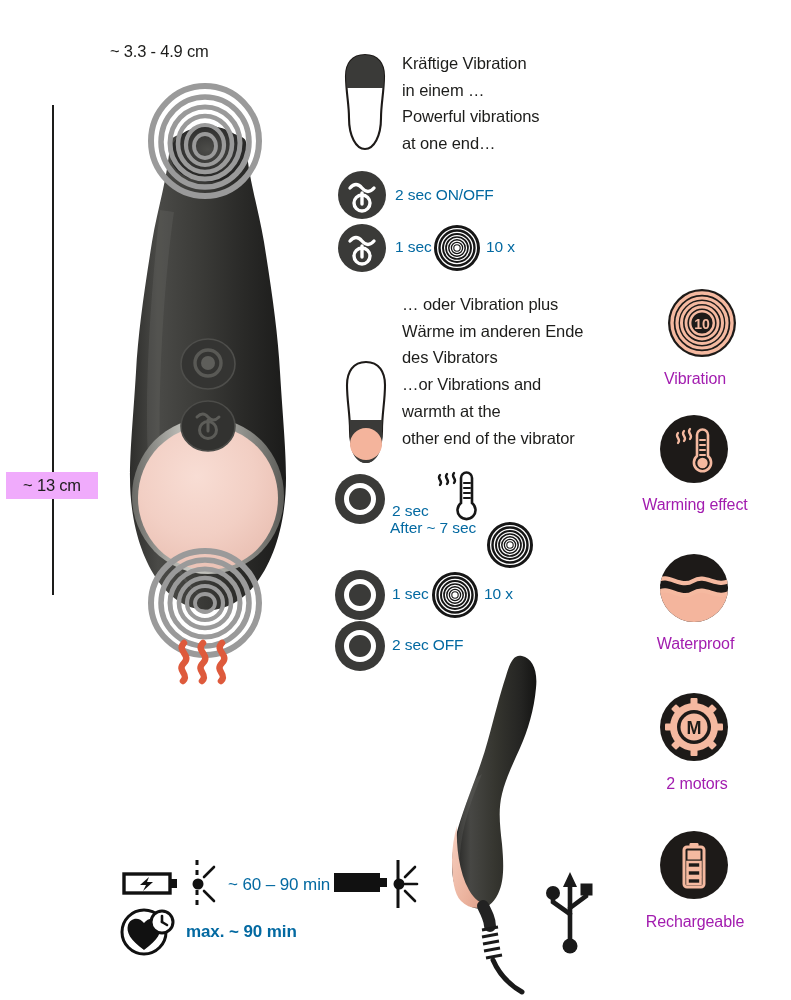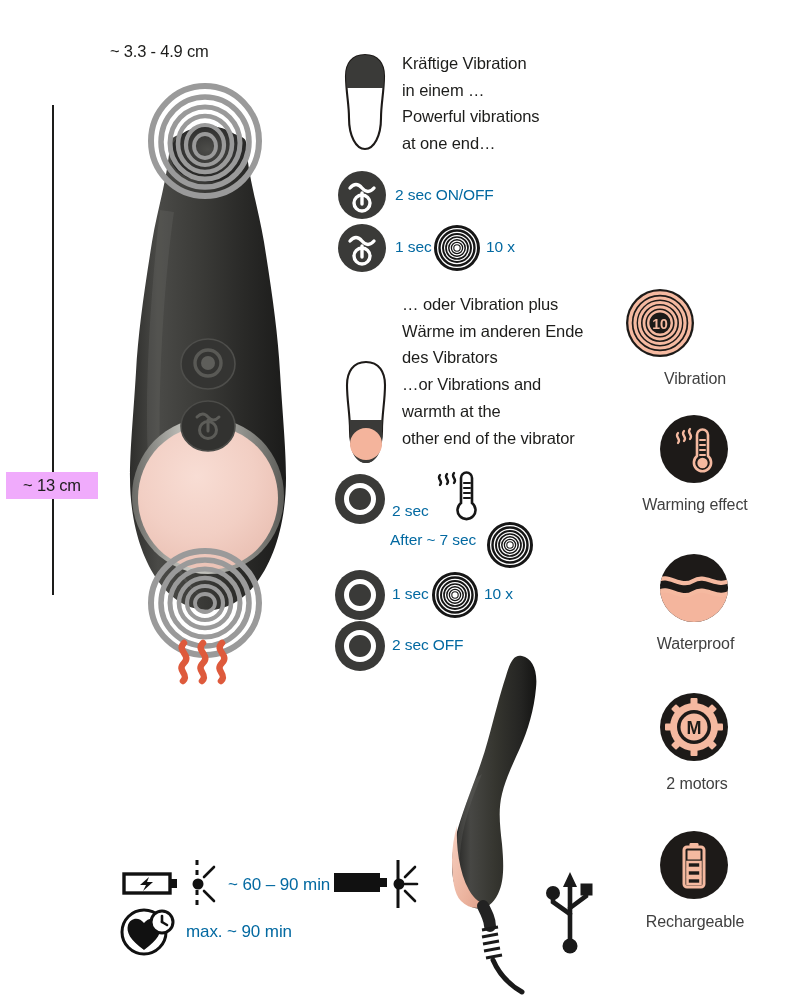--- a/index.html
+++ b/index.html
@@ -7,21 +7,21 @@
     width:791px;height:1000px;position:relative;overflow:hidden;
     font-family:"Liberation Sans","DejaVu Sans",sans-serif;
     color:#1a1a1a;
     -webkit-font-smoothing:antialiased;
   }
   .abs{position:absolute;}
 
   
   .txt{font-size:16.5px;line-height:1.62;color:#1d1d1b;white-space:pre-line;letter-spacing:-0.1px;margin-top:7px;}
   .txt-sm{font-size:15.5px;color:#0369a1;letter-spacing:-0.1px;white-space:nowrap;}
-  .feat-label{font-size:16px;color:#404040;text-align:center;letter-spacing:-0.1px;white-space:nowrap;}
+  .feat-label{font-size:16px;color:#a21caf;text-align:center;letter-spacing:-0.1px;white-space:nowrap;}
 
   
   #dim-v{left:52px;top:105px;width:2px;height:490px;background:#1d1d1b;}
   #dim-v-label{left:6px;top:472px;width:92px;text-align:center;background:#f0abfc;
                font-size:16.5px;color:#1d1d1b;padding:4px 0;letter-spacing:-0.2px;}
   #dim-top-label{left:110px;top:42px;width:200px;font-size:16.5px;
                  color:#1d1d1b;letter-spacing:-0.2px;}
 
   
   #product-main{left:108px;top:120px;width:200px;height:520px;}
@@ -227,21 +227,21 @@
     <g stroke="#161616" stroke-width="2.1" stroke-linecap="round">
       <line x1="30" y1="15" x2="36" y2="15"></line>
       <line x1="30" y1="20" x2="36" y2="20"></line>
       <line x1="30" y1="25" x2="36" y2="25"></line>
       <line x1="30" y1="30" x2="36" y2="30"></line>
     </g>
     <circle cx="32.5" cy="44" r="5" fill="#ffffff"></circle>
   </svg>
 </div>
 
-<div class="abs txt-sm" style="left:390px;top:519px;margin-top:12px;">After ~ 7 sec</div>
+<div class="abs txt-sm" style="left:390px;top:519px;">After ~ 7 sec</div>
 <div class="abs" style="left:487px;top:522px;">
   <svg width="46" height="46" viewBox="0 0 46 46">
     <g fill="none" stroke="#161616">
       <circle cx="23" cy="23" r="21.5" stroke-width="3"></circle>
       <circle cx="23" cy="23" r="17.5" stroke-width="2.4"></circle>
       <circle cx="23" cy="23" r="14" stroke-width="2"></circle>
       <circle cx="23" cy="23" r="11" stroke-width="1.7"></circle>
       <circle cx="23" cy="23" r="8.2" stroke-width="1.5"></circle>
       <circle cx="23" cy="23" r="5.6" stroke-width="1.3"></circle>
       <circle cx="23" cy="23" r="3.2" stroke-width="1.1"></circle>
@@ -272,21 +272,21 @@
 <div class="abs txt-sm" style="left:484px;top:585px;">10 x</div>
 
 <div class="abs" style="left:334px;top:620px;">
   <svg width="52" height="52" viewBox="0 0 52 52">
     <circle cx="26" cy="26" r="25" fill="#3a3a38"></circle>
     <circle cx="26" cy="26" r="13.5" fill="none" stroke="#ffffff" stroke-width="5"></circle>
   </svg>
 </div>
 <div class="abs txt-sm" style="left:392px;top:636px;">2 sec OFF</div>
 
-<div class="abs" style="left:625px;top:288px;text-align:right;">
+<div class="abs" style="left:667px;top:288px;text-align:right;">
   <svg width="70" height="70" viewBox="0 0 70 70">
     <circle cx="35" cy="35" r="34" fill="#1d1a18"></circle>
     <g fill="none" stroke="#f5b9a0">
       <circle cx="35" cy="35" r="30" stroke-width="3.4"></circle>
       <circle cx="35" cy="35" r="25" stroke-width="3.2"></circle>
       <circle cx="35" cy="35" r="20.5" stroke-width="3"></circle>
       <circle cx="35" cy="35" r="16" stroke-width="2.8"></circle>
       <circle cx="35" cy="35" r="11.8" stroke-width="2.4"></circle>
     </g>
     <text x="35" y="40.5" text-anchor="middle" font-family="'Liberation Sans',sans-serif" font-size="14" font-weight="bold" fill="#f5b9a0">10</text>
@@ -480,13 +480,13 @@
     <circle cx="24" cy="24" r="22" fill="none" stroke="#111" stroke-width="3"></circle>
     <path d="M24 42 C10 32, 6 24, 8 17 C10 10, 19 8, 24 15
              C29 8, 38 10, 40 17 C42 24, 38 32, 24 42 Z" fill="#111"></path>
     <circle cx="42" cy="14" r="11" fill="#fff" stroke="#111" stroke-width="3"></circle>
     <g stroke="#111" stroke-width="2.6" stroke-linecap="round">
       <line x1="42" y1="14" x2="42" y2="8"></line>
       <line x1="42" y1="14" x2="47" y2="17"></line>
     </g>
   </svg>
 </div>
-<div class="abs txt-sm" style="left:186px;top:922px;font-size:17px;">max. ~ 90 min</div>
+<div class="abs txt-sm" style="left:186px;top:922px;font-size:17px;font-weight:bold;">max. ~ 90 min</div>
 
 </body></html>

